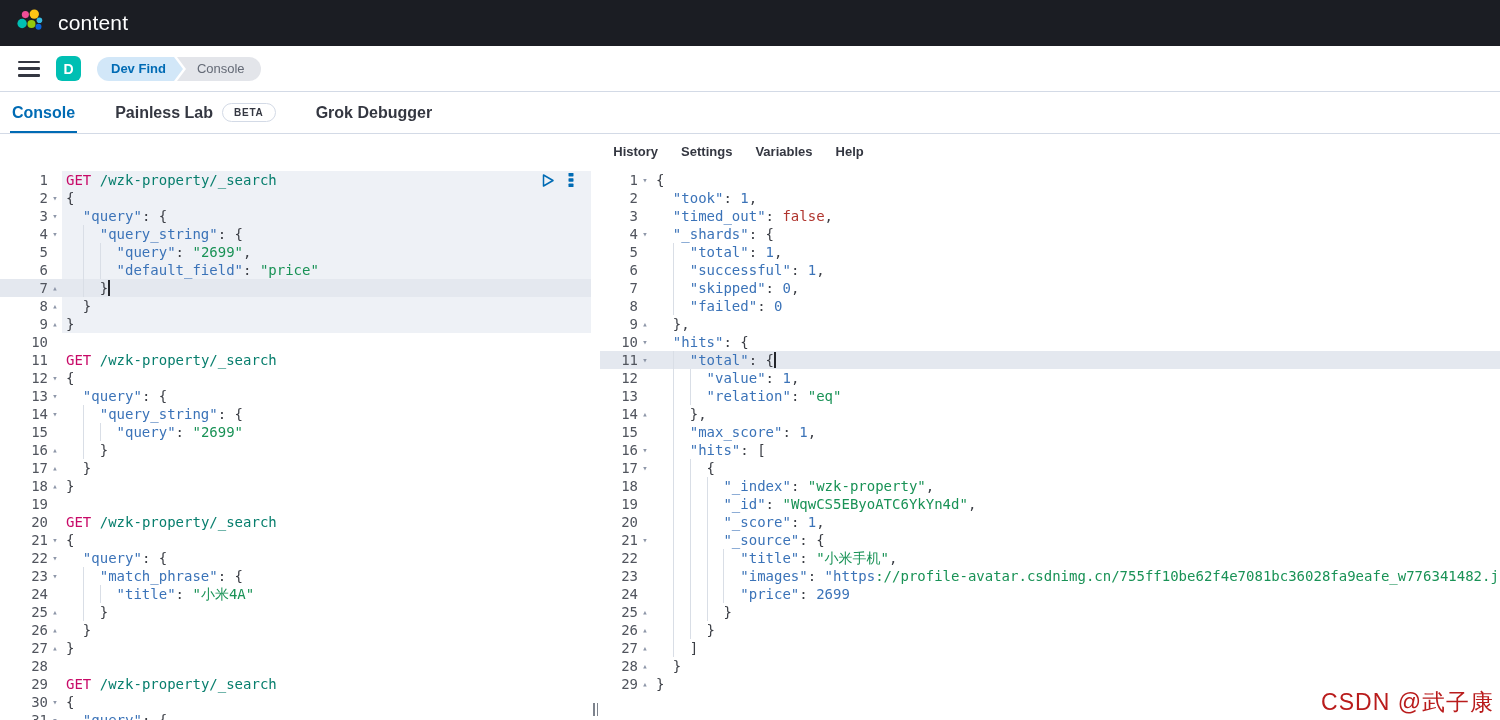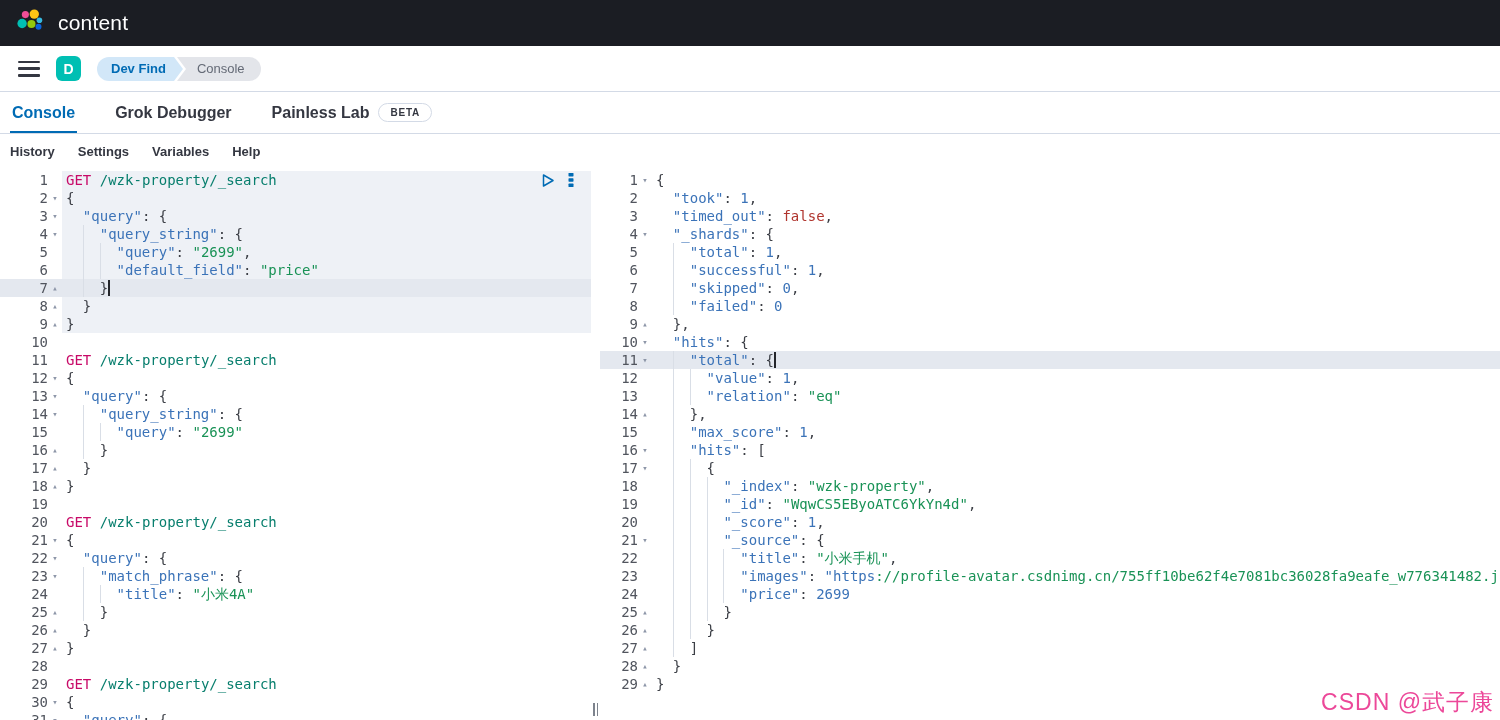--- a/index.html
+++ b/index.html
@@ -37,21 +37,21 @@
     border-top:12px solid transparent; border-bottom:12px solid transparent; border-left:9px solid #fff; }
 
   
   .tabsbar { height:42px; background:#fff; border-bottom:1px solid #d3dae6; display:flex; align-items:stretch; padding:0 10px; }
   .tab { display:flex; align-items:center; font-size:16px; font-weight:700; color:#343741; margin-right:36px; cursor:pointer; padding:0 2px; }
   .tab.active { color:#006bb4; box-shadow:inset 0 -2px 0 #006bb4; }
   .beta { border:1px solid #d3dae6; border-radius:12px; font-size:10px; font-weight:700; letter-spacing:.8px;
     padding:3px 11px; color:#343741; margin-left:9px; background:#fff; }
 
   
-  .menubar { height:34px; background:#fff; display:flex; align-items:center; padding:0 10px; }
+  .menubar { height:34px; background:#fff; display:flex; align-items:center; padding:0 10px;justify-content:center; }
   .menu-item { font-size:13px; font-weight:700; color:#343741; margin-right:23px; cursor:pointer; }
 
   
   .editor { position:relative; height:552px; display:flex; background:#fff; }
   .pane { position:relative; overflow:hidden; padding-top:3px; background:#fff;
     font-family:"DejaVu Sans Mono", monospace; font-size:14px; }
   .pane-left  { width:591px; flex:0 0 auto; }
   .pane-gap   { width:9px; flex:0 0 auto; background:#fff; }
   .pane-right { flex:1; }
 
@@ -76,21 +76,21 @@
   .tk-b { color:#b0352e; }        
   .tk-p { color:#3b3e45; }        
 
   .req-actions { position:absolute; top:4px; right:16px; display:flex; gap:12px; z-index:3; }
   .req-actions .ibtn { cursor:pointer; display:flex; align-items:center; }
 
   .resize-handle { position:absolute; left:591px; bottom:4px; width:9px; height:13px;
     display:flex; justify-content:center; gap:2px; cursor:col-resize; z-index:4; }
   .resize-handle i { width:1.5px; background:#7d838d; }
 
-  .watermark { position:absolute; right:6px; bottom:2px; font-size:23px; color:#ec4899;
+  .watermark { position:absolute; right:6px; bottom:2px; font-size:23px; color:#b91c1c;
     letter-spacing:1px; z-index:5; pointer-events:none; }
 </style>
 </head>
 <body>
 
 <div class="topbar">
   <svg class="logo" viewBox="0 0 32 32">
     <circle cx="10" cy="7" r="3.8" fill="#f04e98"></circle>
     <circle cx="19.5" cy="6.5" r="5" fill="#fec514"></circle>
     <circle cx="25" cy="13" r="3" fill="#36b9e0"></circle>
@@ -112,25 +112,25 @@
     <span class="crumb-a">Dev Find</span>
     <span class="crumb-b">Console</span>
   </div>
 </div>
 
 <div class="tabsbar">
   <div class="tab active">
     <span>Console</span>
   </div>
   <div class="tab">
-    <span>Grok Debugger</span>
-  </div>
-  <div class="tab">
     <span>Painless Lab</span>
     <span class="beta">BETA</span>
+  </div>
+  <div class="tab">
+    <span>Grok Debugger</span>
   </div>
 </div>
 
 <div class="menubar">
   <span class="menu-item">History</span>
   <span class="menu-item">Settings</span>
   <span class="menu-item">Variables</span>
   <span class="menu-item">Help</span>
 </div>
 

